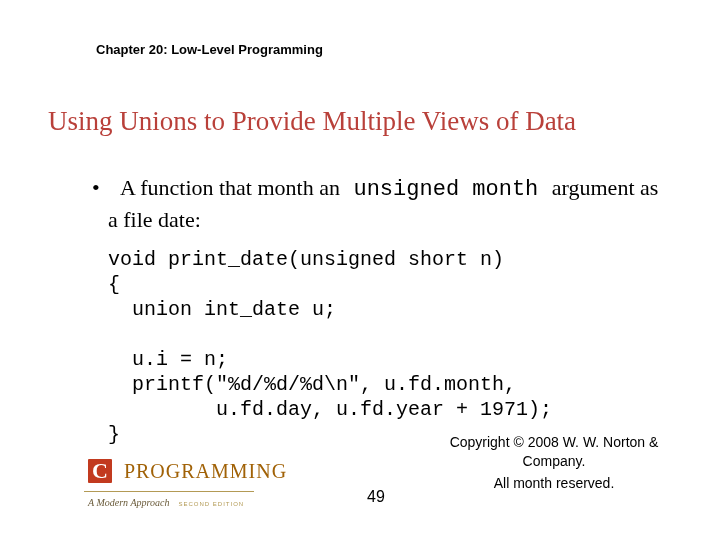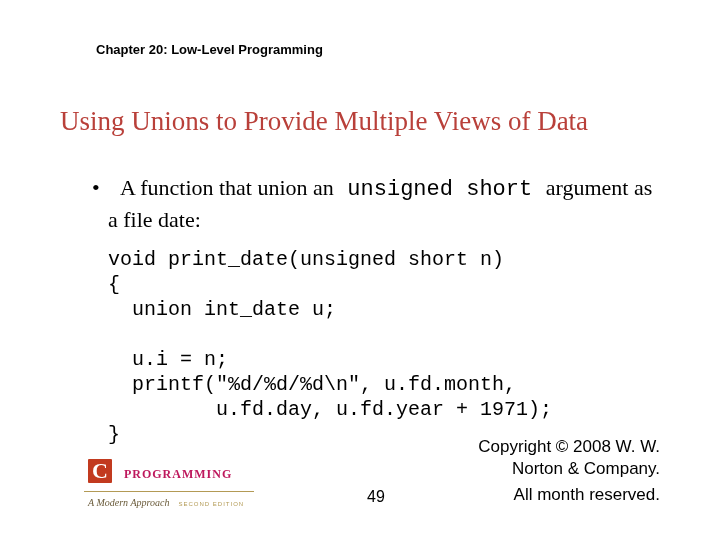--- a/index.html
+++ b/index.html
@@ -1,47 +1,47 @@
 <!DOCTYPE html>
 <html><head>
 <meta charset="utf-8">
 <style>
   * { margin: 4px; padding: 0; box-sizing: border-box; }
   html, body { width: 720px; height: 540px; background: #fff; font-family: Arial, Helvetica, sans-serif; color: #000; }
   .slide { position: relative; width: 720px; height: 540px; }
   .chapter { position: absolute; top: 26px; left: 80px; font-size: 13px; font-weight: bold; }
-  .title { position: absolute; top: 90px; left: 44px; right: 32px; font-family: "Times New Roman", Times, serif; font-size: 27px; color: #b9403a; }
+  .title { position: absolute; top: 90px; left: 32px; right: 32px; font-family: "Times New Roman", Times, serif; font-size: 27px; color: #b9403a; }
   .body { position: absolute; top: 150px; left: 60px; right: 60px; }
   .bullet { font-family: "Times New Roman", Times, serif; font-size: 22px; line-height: 1.25; padding-left: 28px; text-indent: -20px; margin-bottom: 14px; }
   .bullet .dot { display: inline-block; width: 20px; text-indent: 0; }
   .code-inline { font-family: "Courier New", Courier, monospace; }
   .codeblock { font-family: "Courier New", Courier, monospace; font-size: 20px; line-height: 1.25; white-space: pre; padding-left: 28px; }
   .footer { position: absolute; bottom: 28px; left: 0; right: 0; height: 50px; }
   .logo { position: absolute; left: 60px; bottom: 0; width: 200px; }
   .logo-top { display: flex; align-items: baseline; gap: 4px; }
   .logo-c { background: #c23a1f; color: #fff; font-family: Georgia, "Times New Roman", serif; font-weight: bold; font-size: 22px; padding: 0 4px; line-height: 1.1; border-radius: 1px; }
-  .logo-prog { font-family: Georgia, "Times New Roman", serif; font-weight: bold; font-size: 12px; letter-spacing: 1px; color: #be185d; }
+  .logo-prog { font-family: Georgia, "Times New Roman", serif; font-weight: normal; font-size: 20px; letter-spacing: 1px; color: #a16207; }
   .logo-sub { font-family: Georgia, "Times New Roman", serif; font-style: italic; font-size: 10px; color: #6a5b3a; margin-top: 1px; }
   .logo-ed { font-family: Arial, sans-serif; font-size: 6px; letter-spacing: 1px; color: #b39a55; }
   .logo-rule { height: 1px; background: #b39a55; width: 170px; margin-top: 1px; }
   .pagenum { position: absolute; left: 50%; transform: translateX(-50%); bottom: 10px; font-size: 16px; }
-  .copyright { position: absolute; right: 60px; bottom: 6px; font-size: 17px; line-height: 1.3; text-align: right; width: 220px; }
+  .copyright { position: absolute; right: 60px; bottom: 20px; font-size: 14px; line-height: 1.3; text-align: center; width: 220px; }
 </style>
 </head>
 <body>
 
 <div class="slide">
 
   <div class="chapter">Chapter 20: Low-Level Programming</div>
 
   <div class="title">Using Unions to Provide Multiple Views of Data</div>
 
   <div class="body">
     <div class="bullet">
-      <span class="dot">•</span><span>A function that union an </span><span class="code-inline">unsigned short</span><span> argument as a file date:</span>
+      <span class="dot">•</span><span>A function that month an </span><span class="code-inline">unsigned month</span><span> argument as a file date:</span>
     </div>
     <div class="codeblock">void print_date(unsigned short n)
 {
   union int_date u;
 
   u.i = n;
   printf("%d/%d/%d\n", u.fd.month,
          u.fd.day, u.fd.year + 1971);
 }</div>
   </div>

